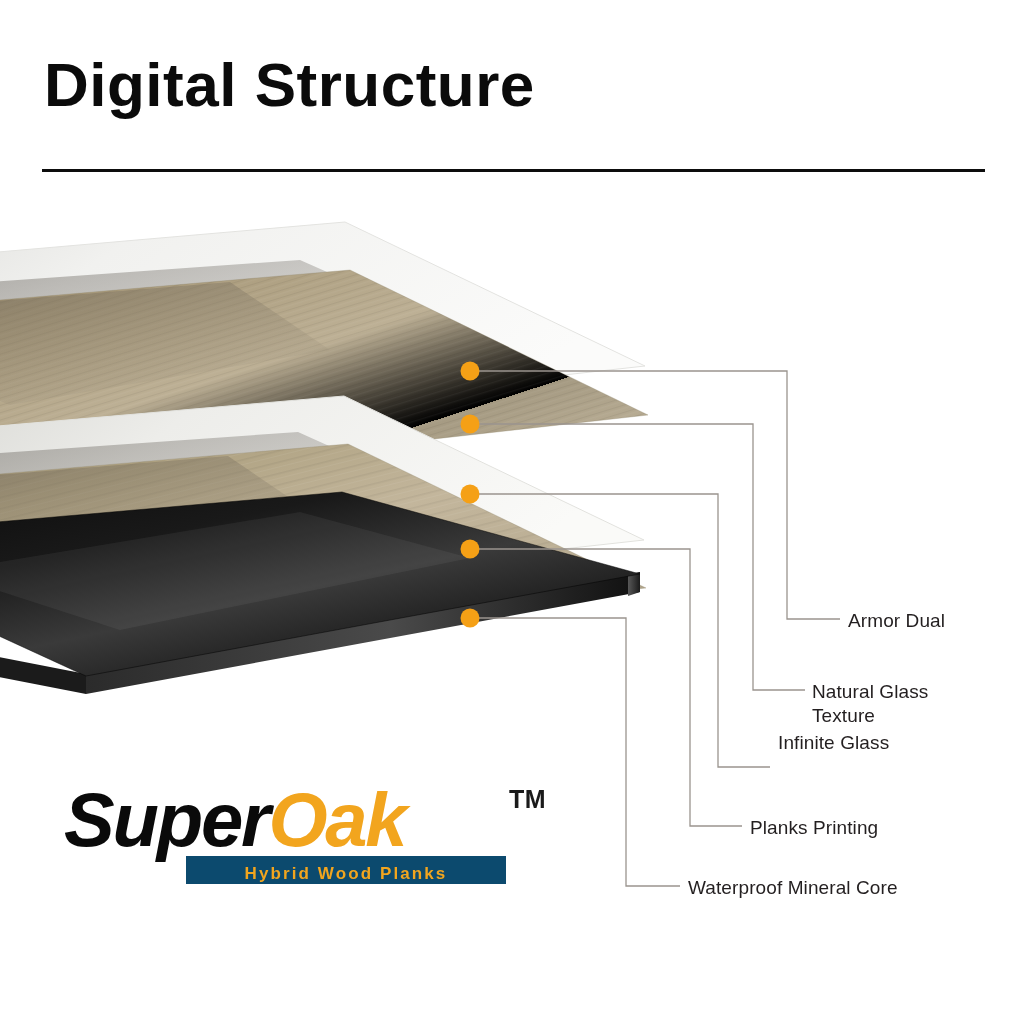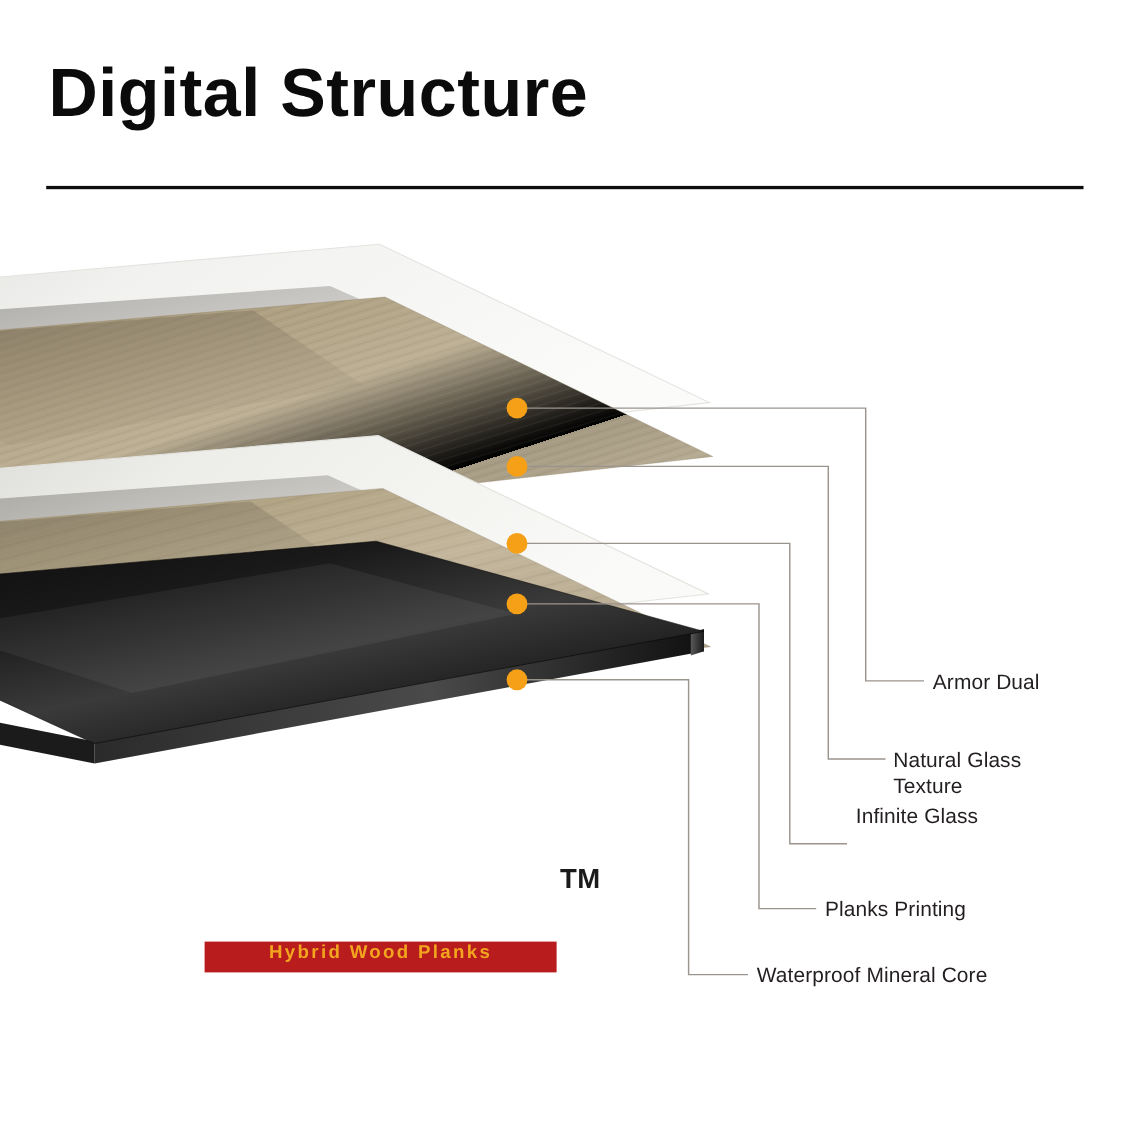--- a/index.html
+++ b/index.html
@@ -100,23 +100,23 @@
     font-style: normal;
     color: #1a1a1a;
     letter-spacing: 0.5px;
   }
   #logo-tagline-bar {
     position: absolute;
     left: 122px;
     top: 74px;
     width: 320px;
     height: 28px;
-    background: #b91c1c;
+    background: #0c4a6e;
     display: flex;
-    align-items: flex-start;
+    align-items: flex-end;
     justify-content: center;
   }
   #logo-tagline-text {
     color: #F2A51E;
     font-size: 17px;
     font-weight: bold;
     letter-spacing: 2.1px;
     white-space: nowrap;
   }
 </style>
@@ -269,17 +269,20 @@
 <div class="callout-label" style="left:812px; top:680px;">Natural Glass
 Texture</div>
 
 <div class="callout-label" style="left:778px; top:731px;">Infinite Glass</div>
 
 <div class="callout-label" style="left:750px; top:816px;">Planks Printing</div>
 
 <div class="callout-label" style="left:688px; top:876px;">Waterproof Mineral Core</div>
 
 <div id="brand-logo">
+  <div id="logo-wordmark">
+    <span id="logo-word-super">Super</span><span id="logo-word-oak">Oak</span>
+  </div>
   <div id="logo-tm">TM</div>
   <div id="logo-tagline-bar">
     <span id="logo-tagline-text">Hybrid Wood Planks</span>
   </div>
 </div>
 
 </body></html>

